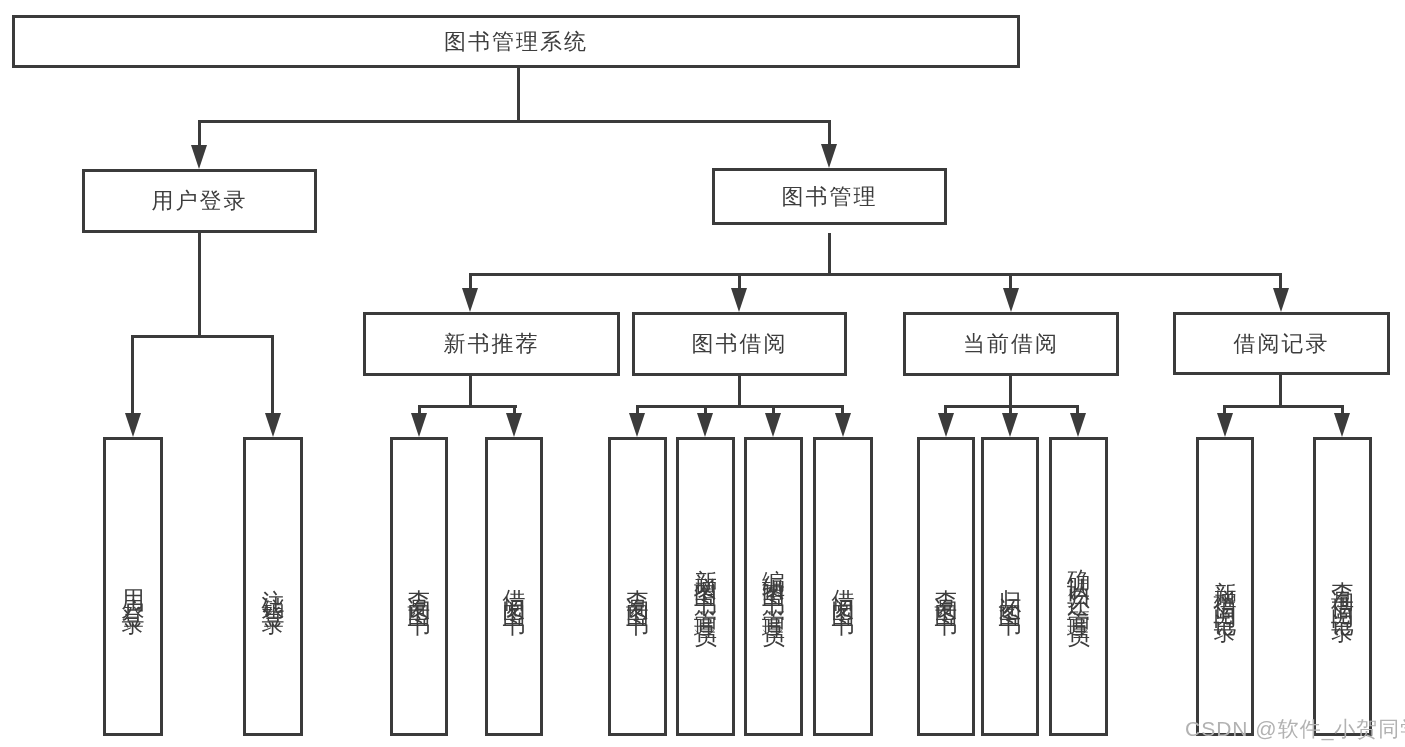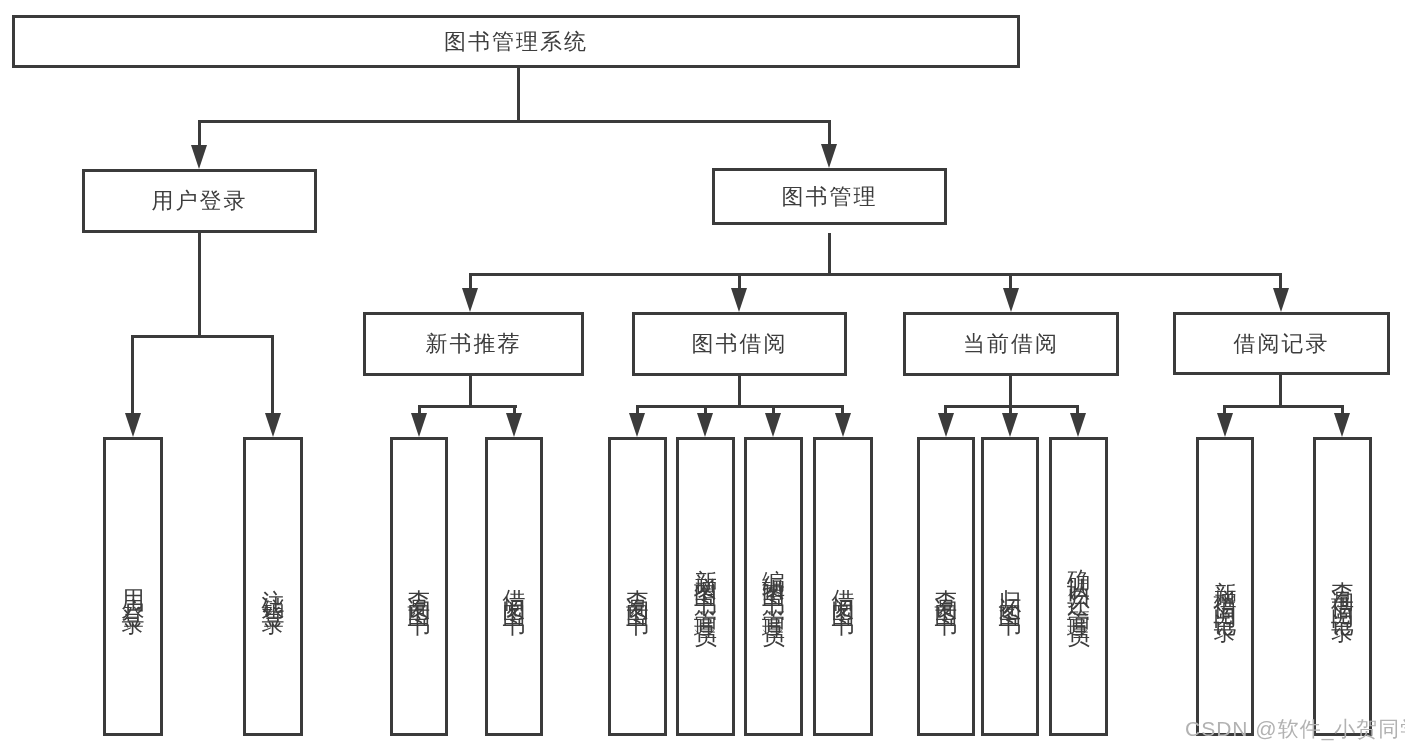--- a/index.html
+++ b/index.html
@@ -63,21 +63,21 @@
   <div class="line" style="left:469px;top:273px;width:813px;height:3px"></div>
   <div class="line" style="left:469px;top:273px;width:3px;height:19px"></div>
   <div class="arrow" style="left:462px;top:288px"></div>
   <div class="line" style="left:738px;top:273px;width:3px;height:19px"></div>
   <div class="arrow" style="left:731px;top:288px"></div>
   <div class="line" style="left:1009px;top:273px;width:3px;height:19px"></div>
   <div class="arrow" style="left:1003px;top:288px"></div>
   <div class="line" style="left:1279px;top:273px;width:3px;height:19px"></div>
   <div class="arrow" style="left:1273px;top:288px"></div>
 
-  <div class="box" style="left:363px;top:312px;width:221px;height:64px">
+  <div class="box" style="left:363px;top:312px;width:257px;height:64px">
     <span>新书推荐</span>
   </div>
   <div class="box" style="left:632px;top:312px;width:215px;height:64px">
     <span>图书借阅</span>
   </div>
   <div class="box" style="left:903px;top:312px;width:216px;height:64px">
     <span>当前借阅</span>
   </div>
   <div class="box" style="left:1173px;top:312px;width:217px;height:63px">
     <span>借阅记录</span>

